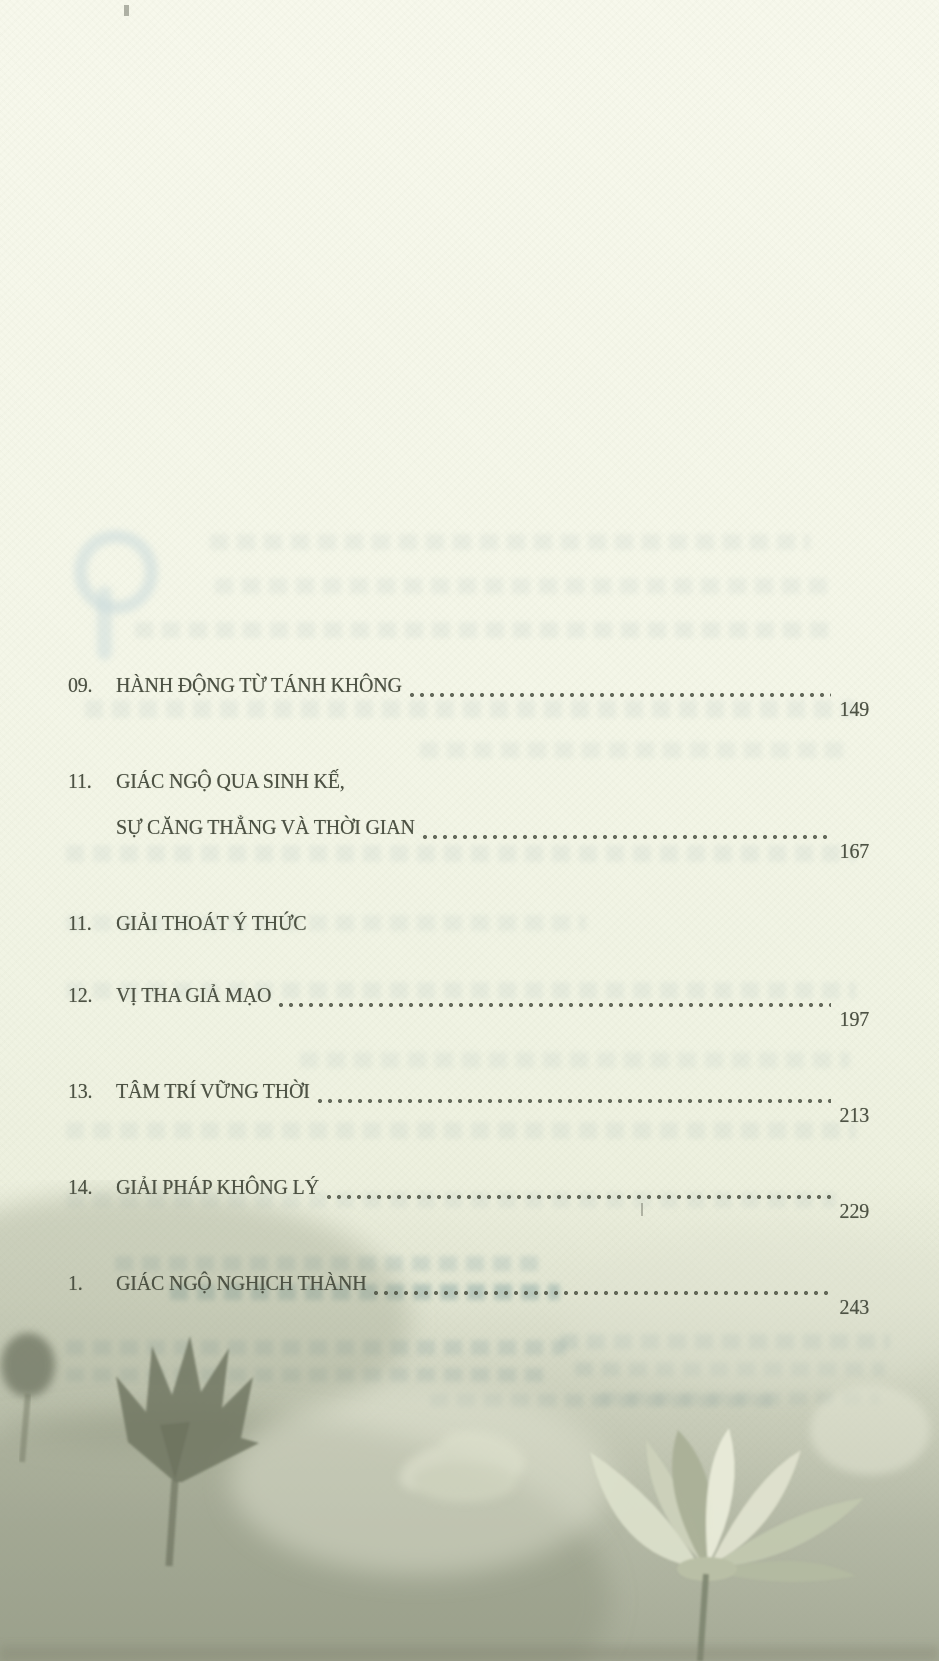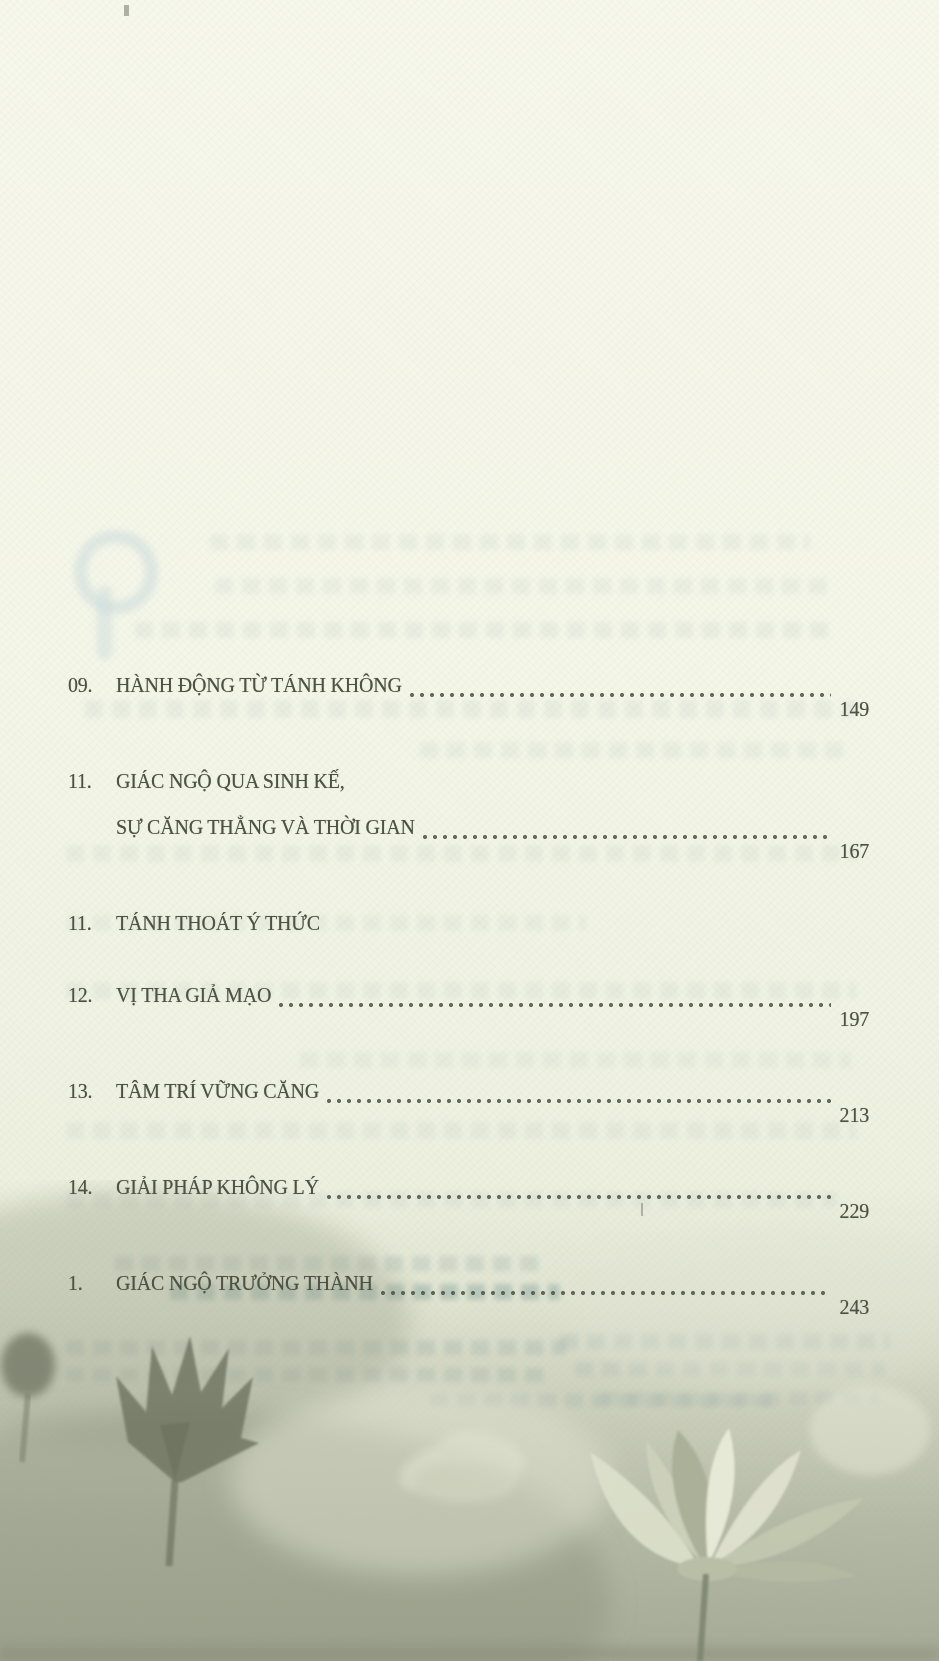--- a/index.html
+++ b/index.html
@@ -88,59 +88,59 @@
             <span class="t">SỰ CĂNG THẲNG VÀ THỜI GIAN</span>
             <span class="leader"></span>
             <span class="pg">167</span>
           </div>
         </div>
       </li>
       <li class="toc-entry">
         <span class="num">11.</span>
         <div class="lines">
           <div class="toc-line">
-            <span class="t">TÁNH THOÁT Ý THỨC</span>
+            <span class="t">GIẢI THOÁT Ý THỨC</span>
           </div>
         </div>
       </li>
       <li class="toc-entry">
         <span class="num">12.</span>
         <div class="lines">
           <div class="toc-line">
             <span class="t">VỊ THA GIẢ MẠO</span>
             <span class="leader"></span>
             <span class="pg">197</span>
           </div>
         </div>
       </li>
       <li class="toc-entry">
         <span class="num">13.</span>
         <div class="lines">
           <div class="toc-line">
-            <span class="t">TÂM TRÍ VỮNG CĂNG</span>
+            <span class="t">TÂM TRÍ VỮNG THỜI</span>
             <span class="leader"></span>
             <span class="pg">213</span>
           </div>
         </div>
       </li>
       <li class="toc-entry">
         <span class="num">14.</span>
         <div class="lines">
           <div class="toc-line">
             <span class="t">GIẢI PHÁP KHÔNG LÝ</span>
             <span class="leader"></span>
             <span class="pg">229</span>
           </div>
         </div>
       </li>
       <li class="toc-entry">
         <span class="num">1.</span>
         <div class="lines">
           <div class="toc-line">
-            <span class="t">GIÁC NGỘ TRƯỞNG THÀNH</span>
+            <span class="t">GIÁC NGỘ NGHỊCH THÀNH</span>
             <span class="leader"></span>
             <span class="pg">243</span>
           </div>
         </div>
       </li>
     </ol>
 
   <div class="photo">
     <svg viewBox="0 0 939 481" preserveAspectRatio="none">
       <defs>

